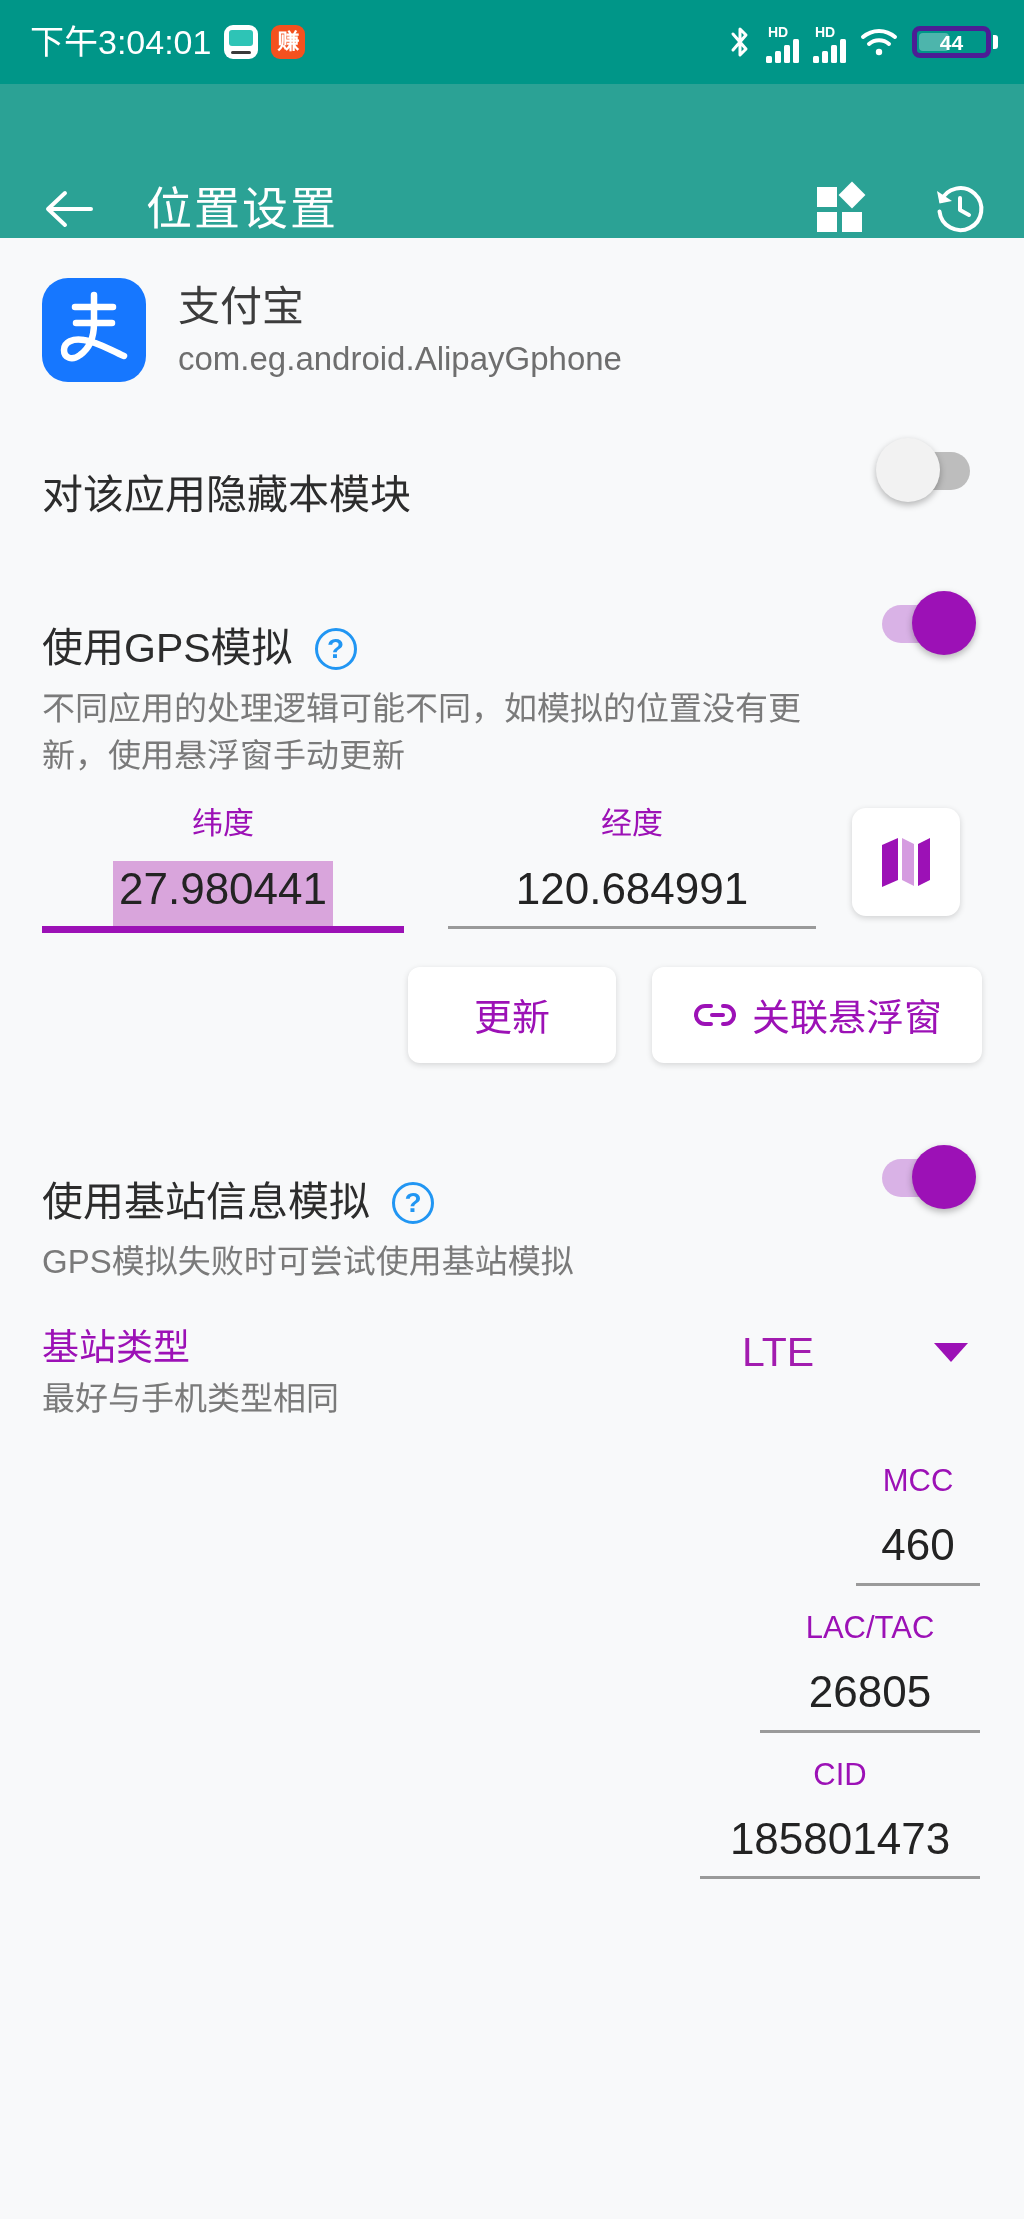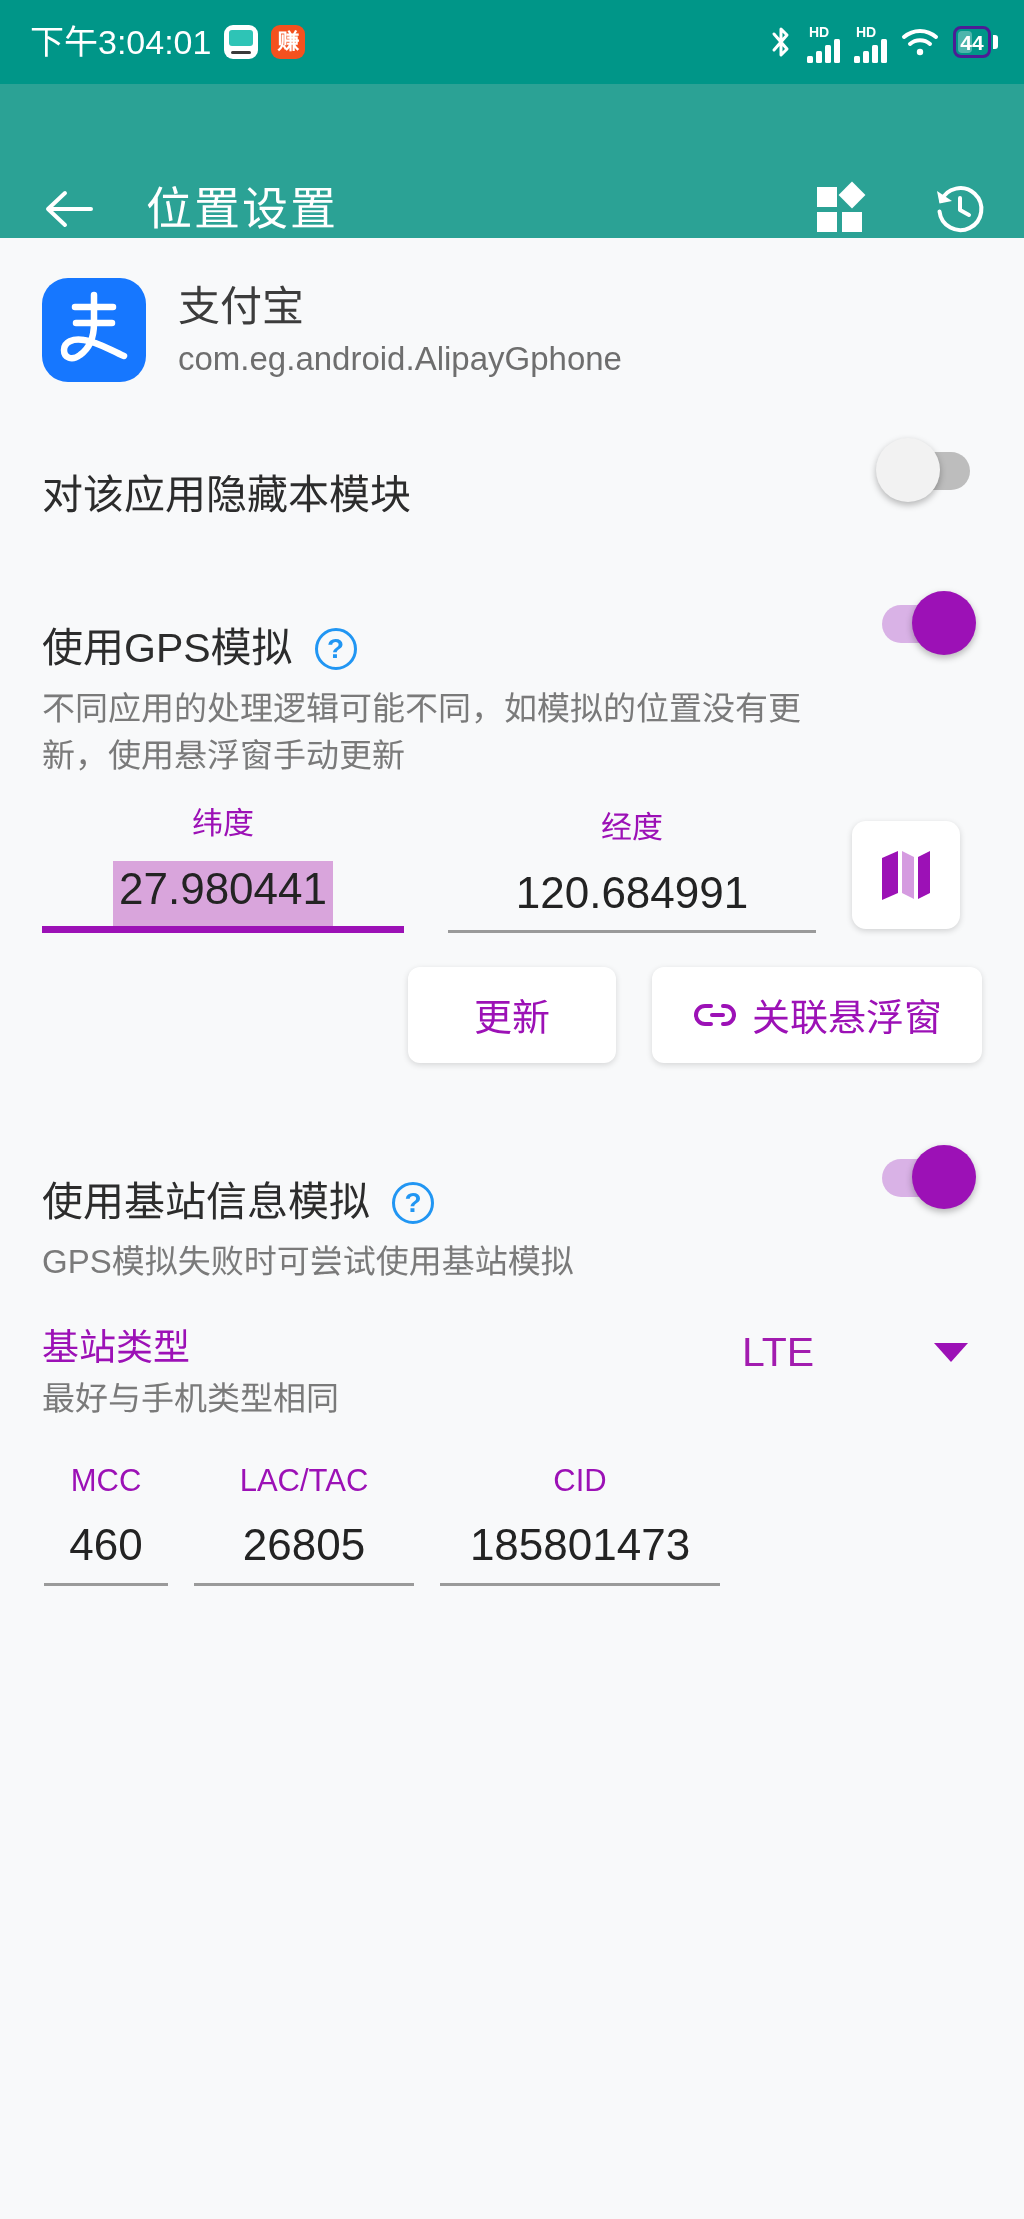--- a/index.html
+++ b/index.html
@@ -103,22 +103,22 @@
   .bars i:nth-child(1){ height: 7px; }
   .bars i:nth-child(2){ height: 12px; }
   .bars i:nth-child(3){ height: 18px; }
   .bars i:nth-child(4){ height: 24px; }
 
   .battery {
     display: flex;
     align-items: center;
   }
   .battery-body {
-    width: 38px; height: 32px;
-    border: 3px solid #4c1d95;
+    width: 79px; height: 32px;
+    border: 5px solid #4c1d95;
     border-radius: 8px;
     position: relative;
     display: flex;
     align-items: center;
     justify-content: center;
   }
   .battery-fill {
     position: absolute;
     left: 2px; top: 2px; bottom: 2px;
     width: 44%;
@@ -269,21 +269,20 @@
     box-shadow: 0 3px 7px rgba(0,0,0,0.28);
   }
   .switch.off .track { background: #BDBDBD; left: 8px; }
   .switch.off .thumb { background: #F2F2F2; left: -6px; }
   .switch.on .track { background: #D9B2E6; }
   .switch.on .thumb { background: #9C11B6; left: 30px; }
 
   
   .coord-row {
     display: flex;
-    align-items: flex-end;
     padding: 18px 12px 0 12px;
     gap: 0;
   }
   .field {
     display: flex;
     flex-direction: column;
     align-items: center;
   }
   .field-label {
     font-size: 31px;
@@ -391,20 +390,21 @@
     border-right: 17px solid transparent;
     border-top: 19px solid #9C11B6;
   }
 
   
   .cell-row {
     display: flex;
     align-items: flex-end;
     padding: 44px 14px 0 14px;
     gap: 26px;
+    flex-direction: column;
   }
   .cell-field { display: flex; flex-direction: column; align-items: center; }
   .cell-label {
     font-size: 31px;
     color: #9C11B6;
     line-height: 1;
     margin-bottom: 24px;
   }
   .cell-input {
     font-size: 44px;

